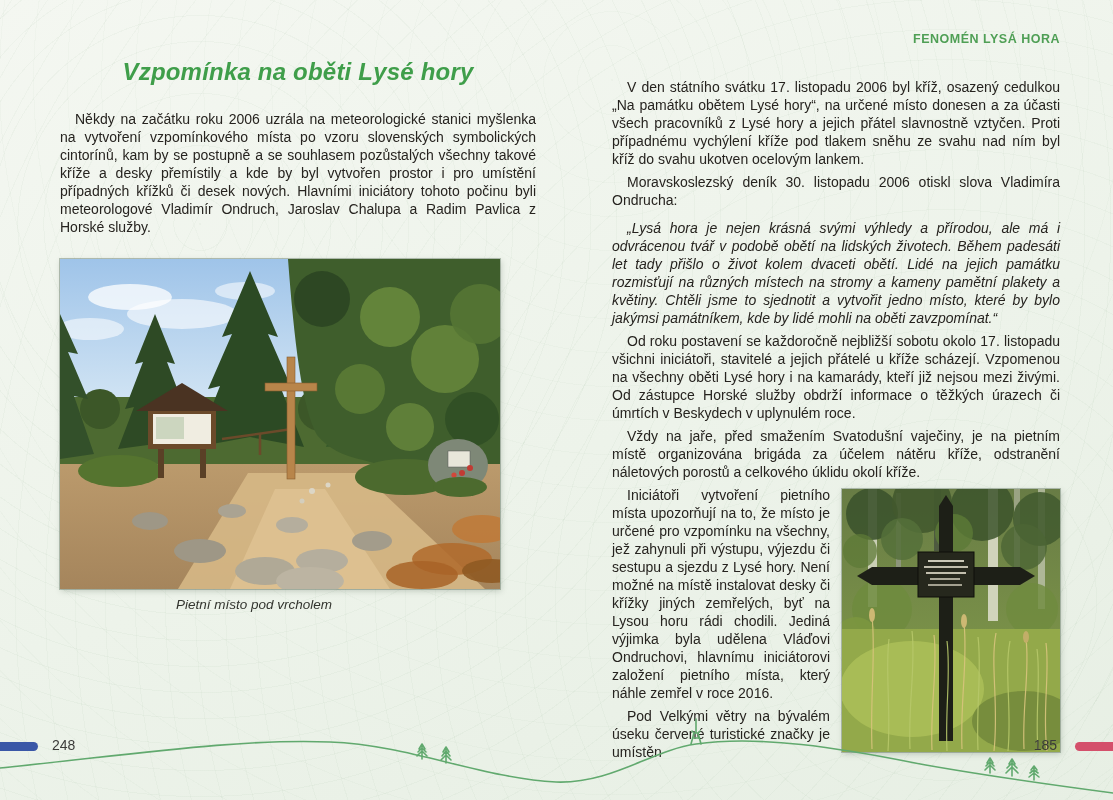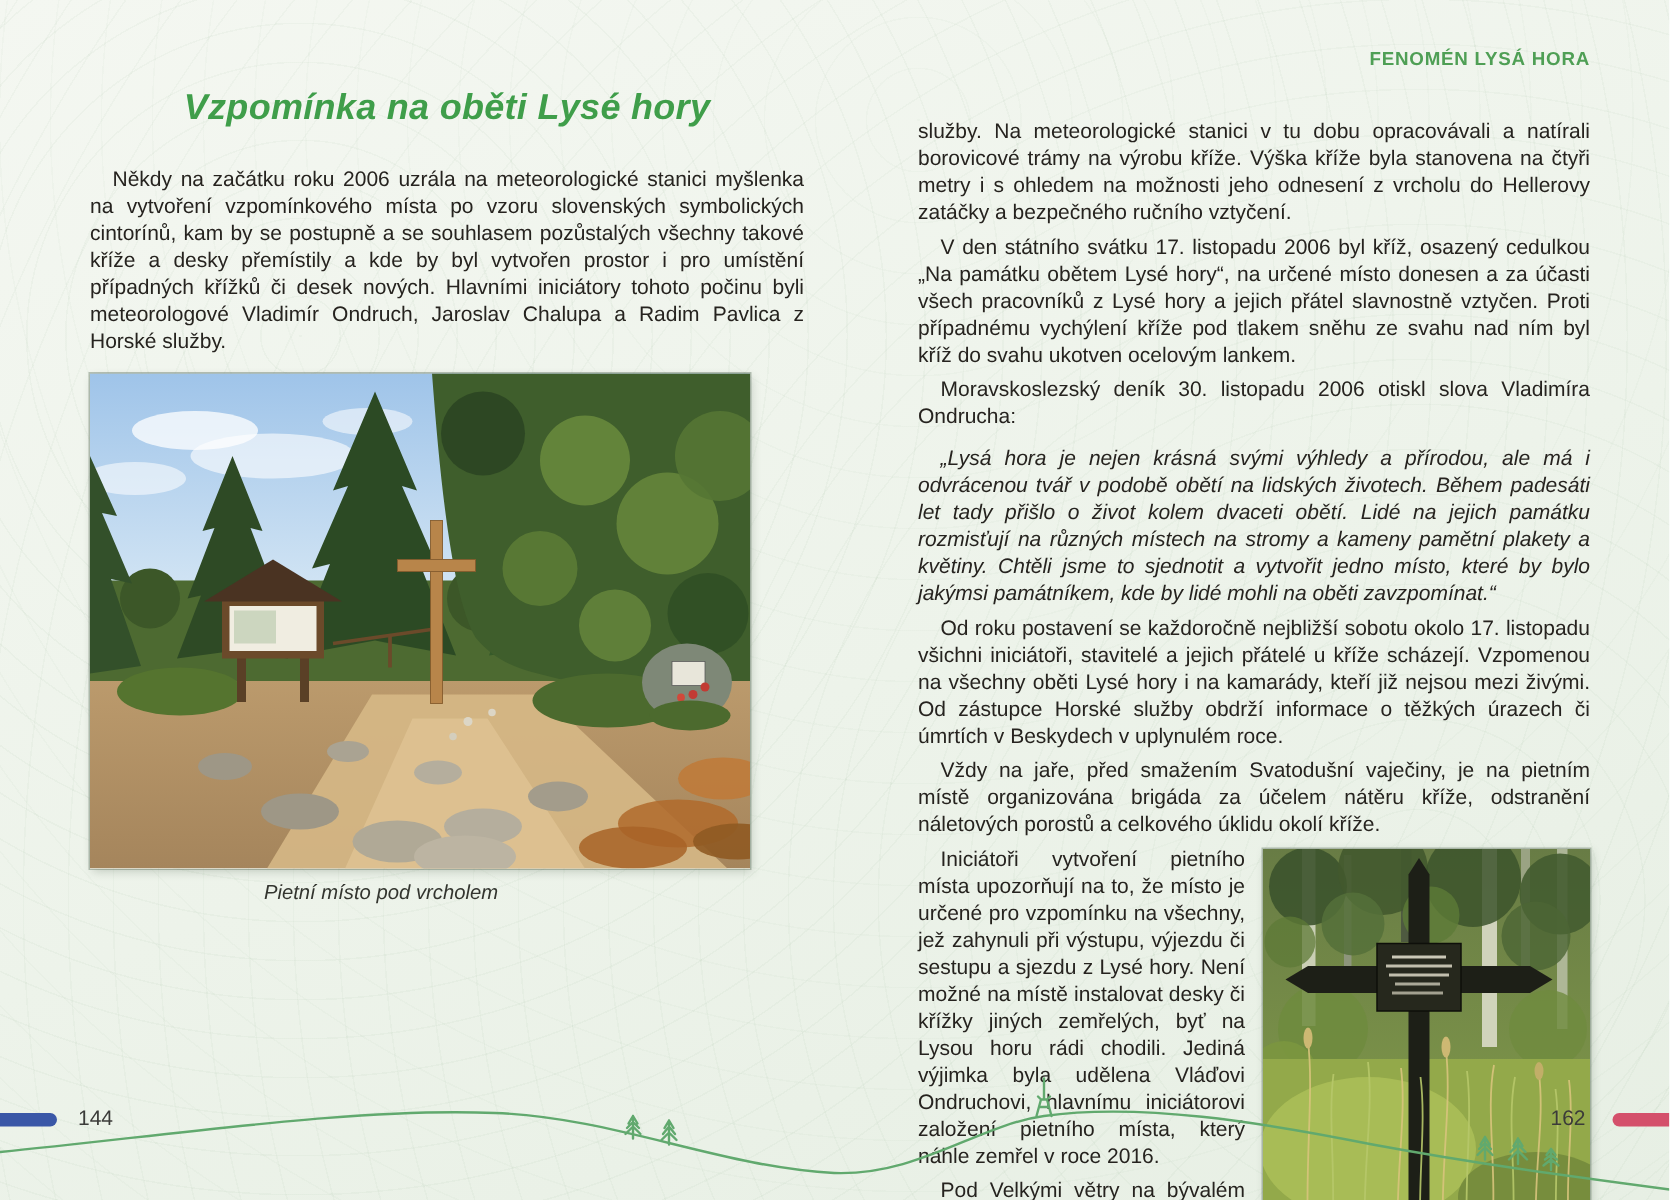--- a/index.html
+++ b/index.html
@@ -31,21 +31,21 @@
   }
 
   p.body-p {
     font-size:14px; line-height:18px; text-align:justify;
     margin:0 0 5px 0; color:#26231f;
   }
   p.indent { text-indent:15px; }
   p.quote  { font-style:italic;margin-top:10px; }
 
   
-  figure.photo-left { margin-top:13px; width:388px; }
+  figure.photo-left { margin-top:23px; width:388px; }
   figure.photo-left svg {
     display:block; width:440px; height:330px;
     box-shadow:0 0 0 1px rgba(90,110,90,.4), 1px 2px 6px rgba(60,80,60,.25);
   }
   figure.photo-right {
     float:right; width:218px; margin:3px 0 4px 12px;
   }
   figure.photo-right svg {
     display:block; width:218px; height:263px;
     box-shadow:0 0 0 1px rgba(90,110,90,.4), 1px 2px 6px rgba(60,80,60,.25);
@@ -161,21 +161,20 @@
         <ellipse cx="362" cy="316" rx="36" ry="14" fill="#a86327" opacity=".85"></ellipse>
         <ellipse cx="432" cy="312" rx="30" ry="12" fill="#8f5a22" opacity=".9"></ellipse>
       </svg>
       <figcaption>Pietní místo pod vrcholem</figcaption>
     </figure>
   </div>
 
   <div class="right-col">
     <div class="running-head">FENOMÉN LYSÁ HORA</div>
 
-    <p class="body-p">služby. Na meteorologické stanici v tu dobu opracovávali a natírali borovicové trámy na výrobu kříže. Výška kříže byla stanovena na čtyři metry i s ohledem na možnosti jeho odnesení z vrcholu do Hellerovy zatáčky a bezpečného ručního vztyčení.</p>
     <p class="body-p indent">V den státního svátku 17. listopadu 2006 byl kříž, osazený cedulkou „Na památku obětem Lysé hory“, na určené místo donesen a za účasti všech pracovníků z Lysé hory a jejich přátel slavnostně vztyčen. Proti případnému vychýlení kříže pod tlakem sněhu ze svahu nad ním byl kříž do svahu ukotven ocelovým lankem.</p>
     <p class="body-p indent">Moravskoslezský deník 30. listopadu 2006 otiskl slova Vladimíra Ondrucha:</p>
     <p class="body-p indent quote">„Lysá hora je nejen krásná svými výhledy a přírodou, ale má i odvrácenou tvář v podobě obětí na lidských životech. Během padesáti let tady přišlo o život kolem dvaceti obětí. Lidé na jejich památku rozmisťují na různých místech na stromy a kameny pamětní plakety a květiny. Chtěli jsme to sjednotit a vytvořit jedno místo, které by bylo jakýmsi památníkem, kde by lidé mohli na oběti zavzpomínat.“</p>
     <p class="body-p indent">Od roku postavení se každoročně nejbližší sobotu okolo 17. listopadu všichni iniciátoři, stavitelé a jejich přátelé u kříže scházejí. Vzpomenou na všechny oběti Lysé hory i na kamarády, kteří již nejsou mezi živými. Od zástupce Horské služby obdrží informace o těžkých úrazech či úmrtích v Beskydech v uplynulém roce.</p>
     <p class="body-p indent">Vždy na jaře, před smažením Svatodušní vaječiny, je na pietním místě organizována brigáda za účelem nátěru kříže, odstranění náletových porostů a celkového úklidu okolí kříže.</p>
 
     <figure class="photo-right">
       <svg viewBox="0 0 218 263" preserveAspectRatio="none">
         <defs>
           <linearGradient id="forG" x1="0" y1="0" x2="0" y2="1">
@@ -267,16 +266,16 @@
         <path d="M0,0 L0,-17 M-6,-3 L0,-9 L6,-3 M-5,-8 L0,-13 L5,-8 M-3,-12 L0,-17 L3,-12"></path>
       </g>
       <g transform="translate(1034,62)">
         <path d="M0,0 L0,-14 M-5,-3 L0,-7 L5,-3 M-4,-7 L0,-10 L4,-7 M-3,-10 L0,-14 L3,-10"></path>
       </g>
     </g>
   </svg>
 
   <div class="bar-left"></div>
   <div class="bar-right"></div>
-  <div class="pagenum left">144</div>
-  <div class="pagenum right">162</div>
+  <div class="pagenum left">248</div>
+  <div class="pagenum right">185</div>
 
 </div>
 
 </body></html>

